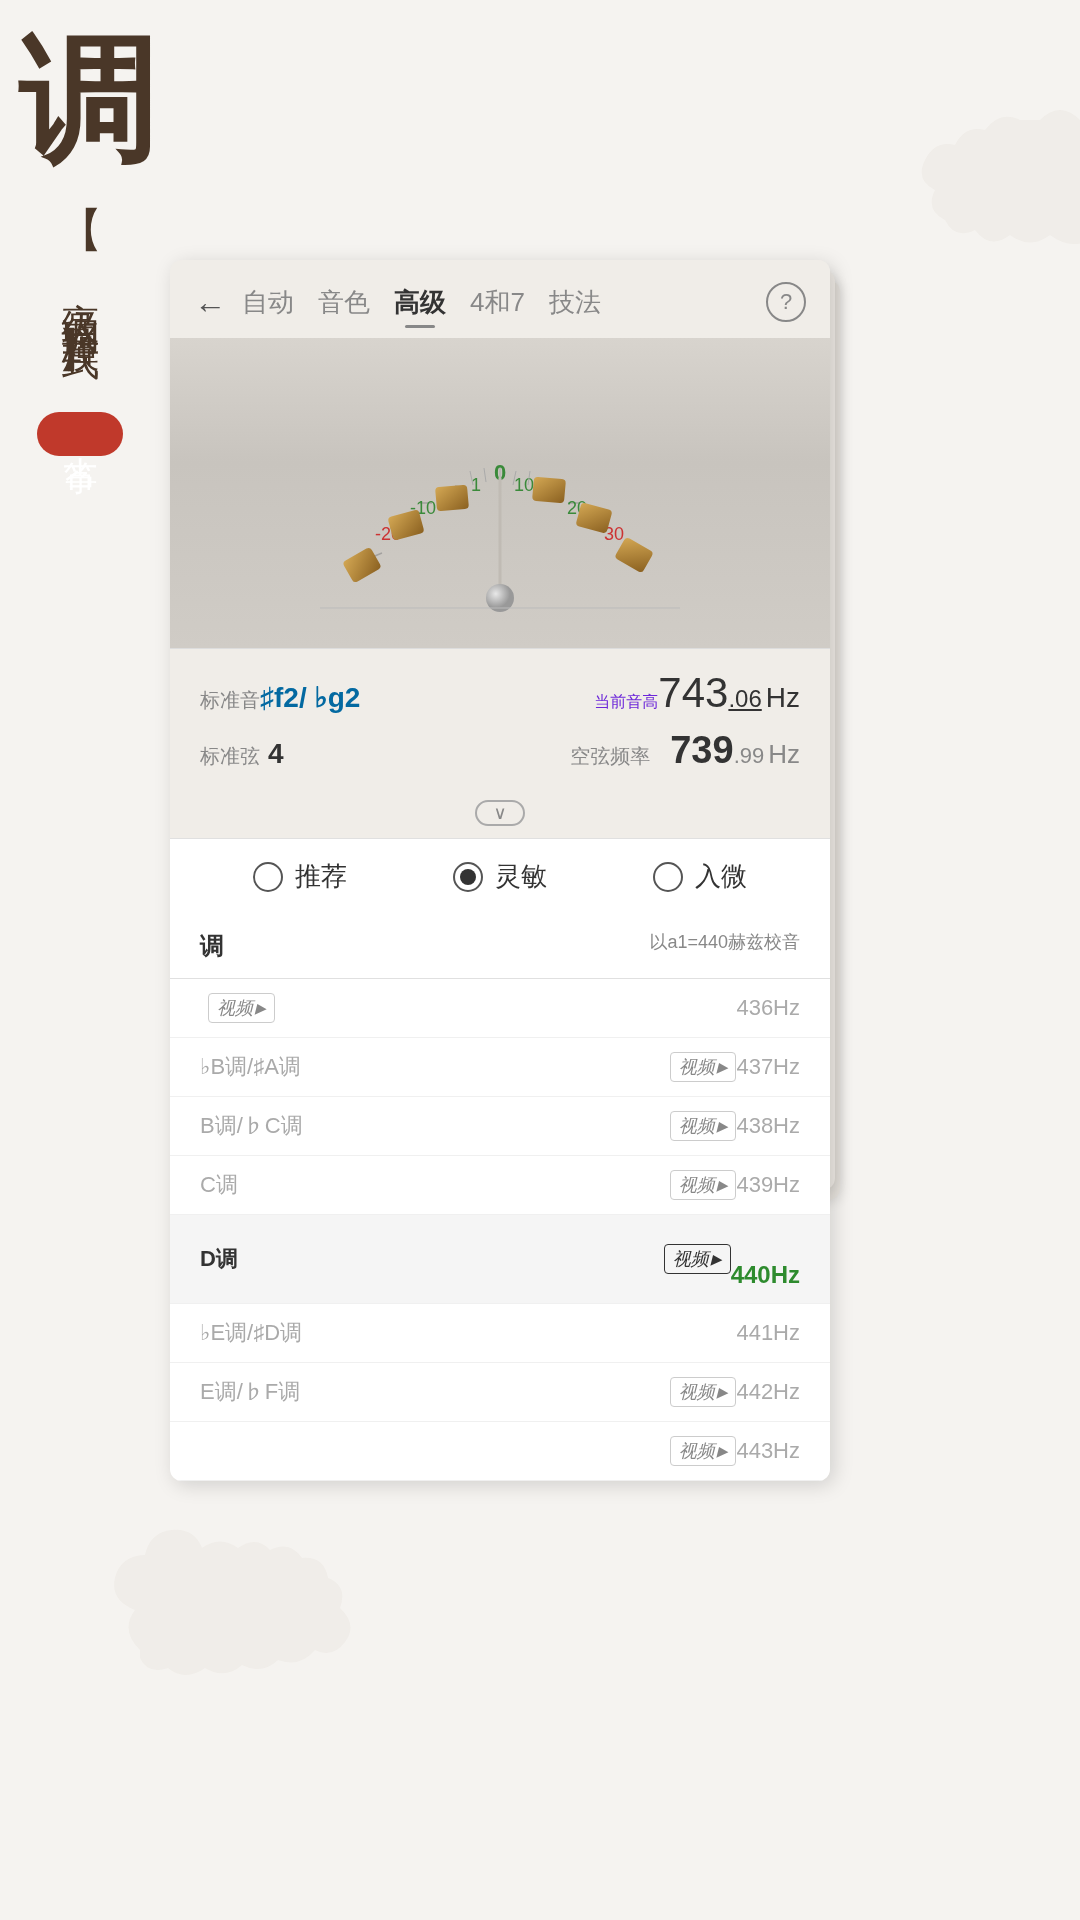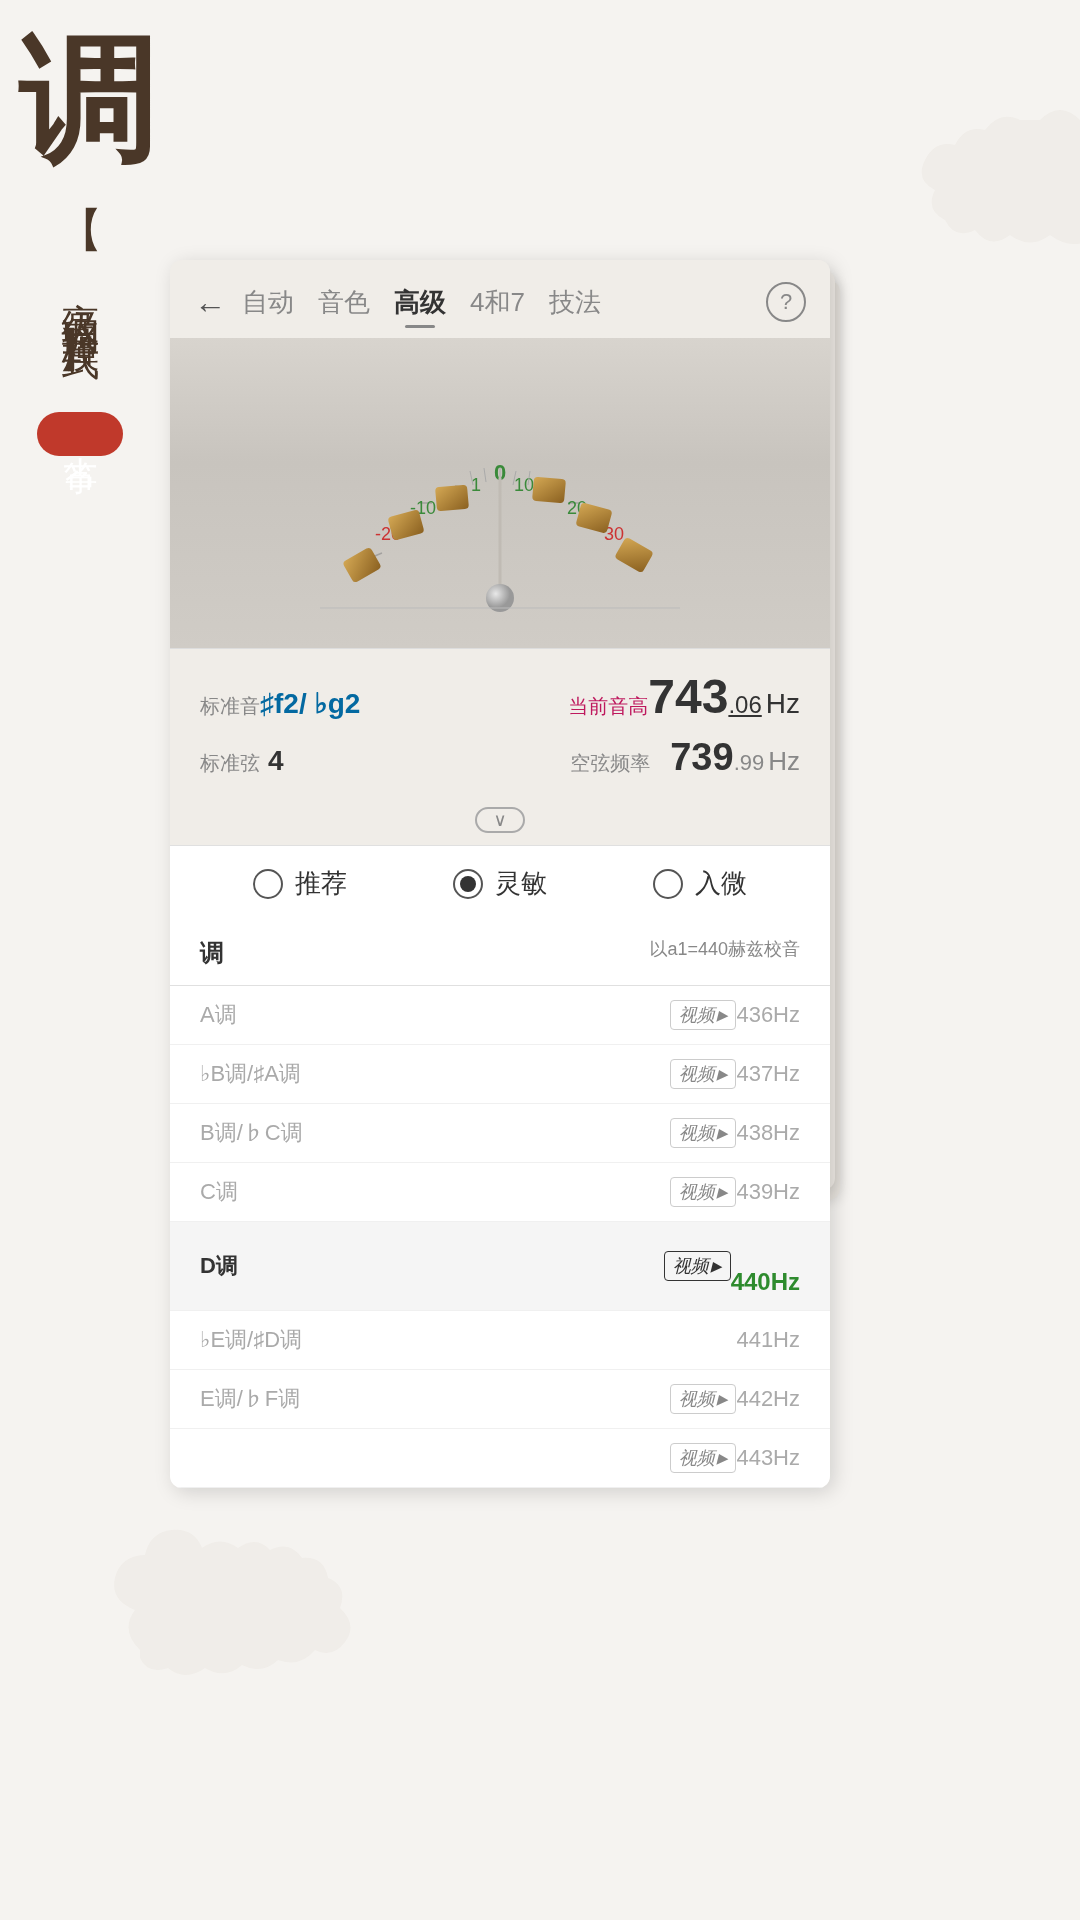--- a/index.html
+++ b/index.html
@@ -217,34 +217,34 @@
       color: #888;
     }
 
     .info-note {
       font-size: 28px;
       color: #0369a1;
       font-weight: 600;
     }
 
     .info-freq-label {
-      font-size: 20px;
-      color: #be185d;
+      font-size: 16px;
+      color: #6d28d9;
       margin-left: auto;
     }
 
     .info-freq {
       display: flex;
       align-items: baseline;
     }
 
     .freq-big {
-      font-size: 48px;
-      color: #333;
-      font-weight: 700;
+      font-size: 42px;
+      color: #333;
+      font-weight: 400;
     }
 
     .freq-small {
       font-size: 24px;
       color: #333;
       text-decoration: underline;
     }
 
     .freq-unit {
       font-size: 28px;
@@ -614,21 +614,20 @@
       </div>
 
       <div class="key-list-header">
         <span class="key-header-left">调</span>
         <span class="key-header-right">以a1=440赫兹校音</span>
       </div>
 
       <div class="key-list">
 
         <div class="key-row">
-          <span class="key-name">A调</span>
           <span class="video-btn">视频<span class="video-icon">▶</span></span>
           <span class="key-freq">436Hz</span>
         </div>
 
         <div class="key-row">
           <span class="key-name">♭B调/♯A调</span>
           <span class="video-btn">视频<span class="video-icon">▶</span></span>
           <span class="key-freq">437Hz</span>
         </div>
 

